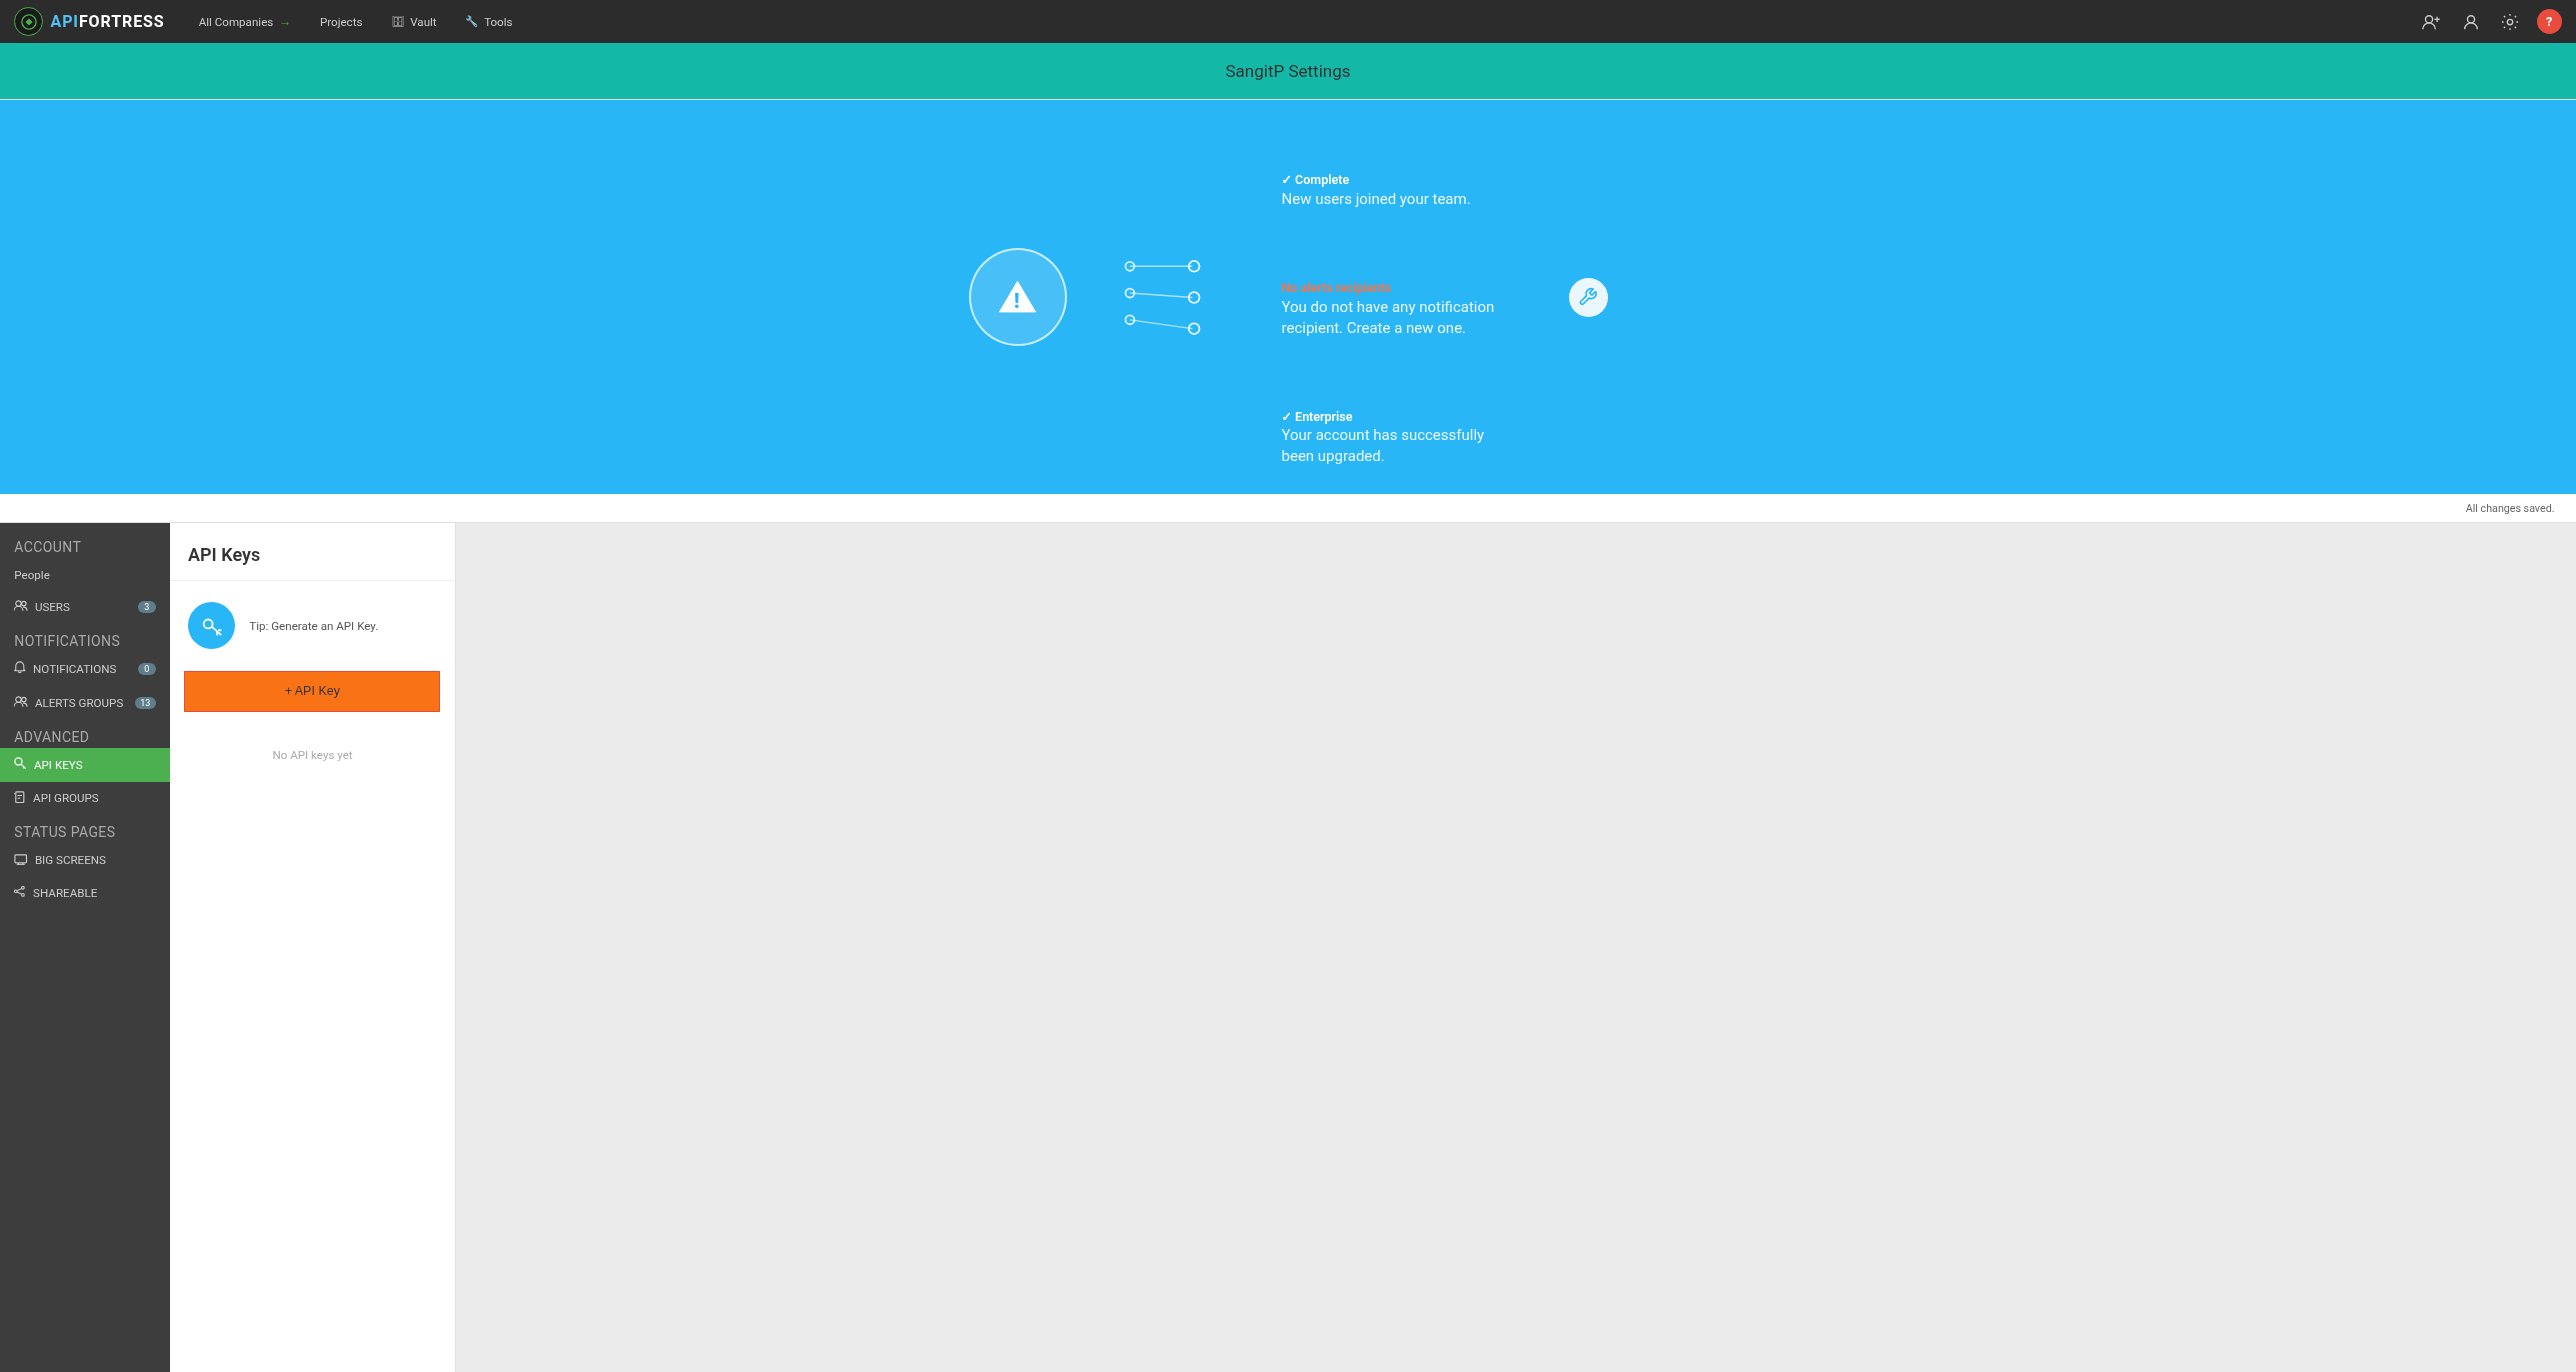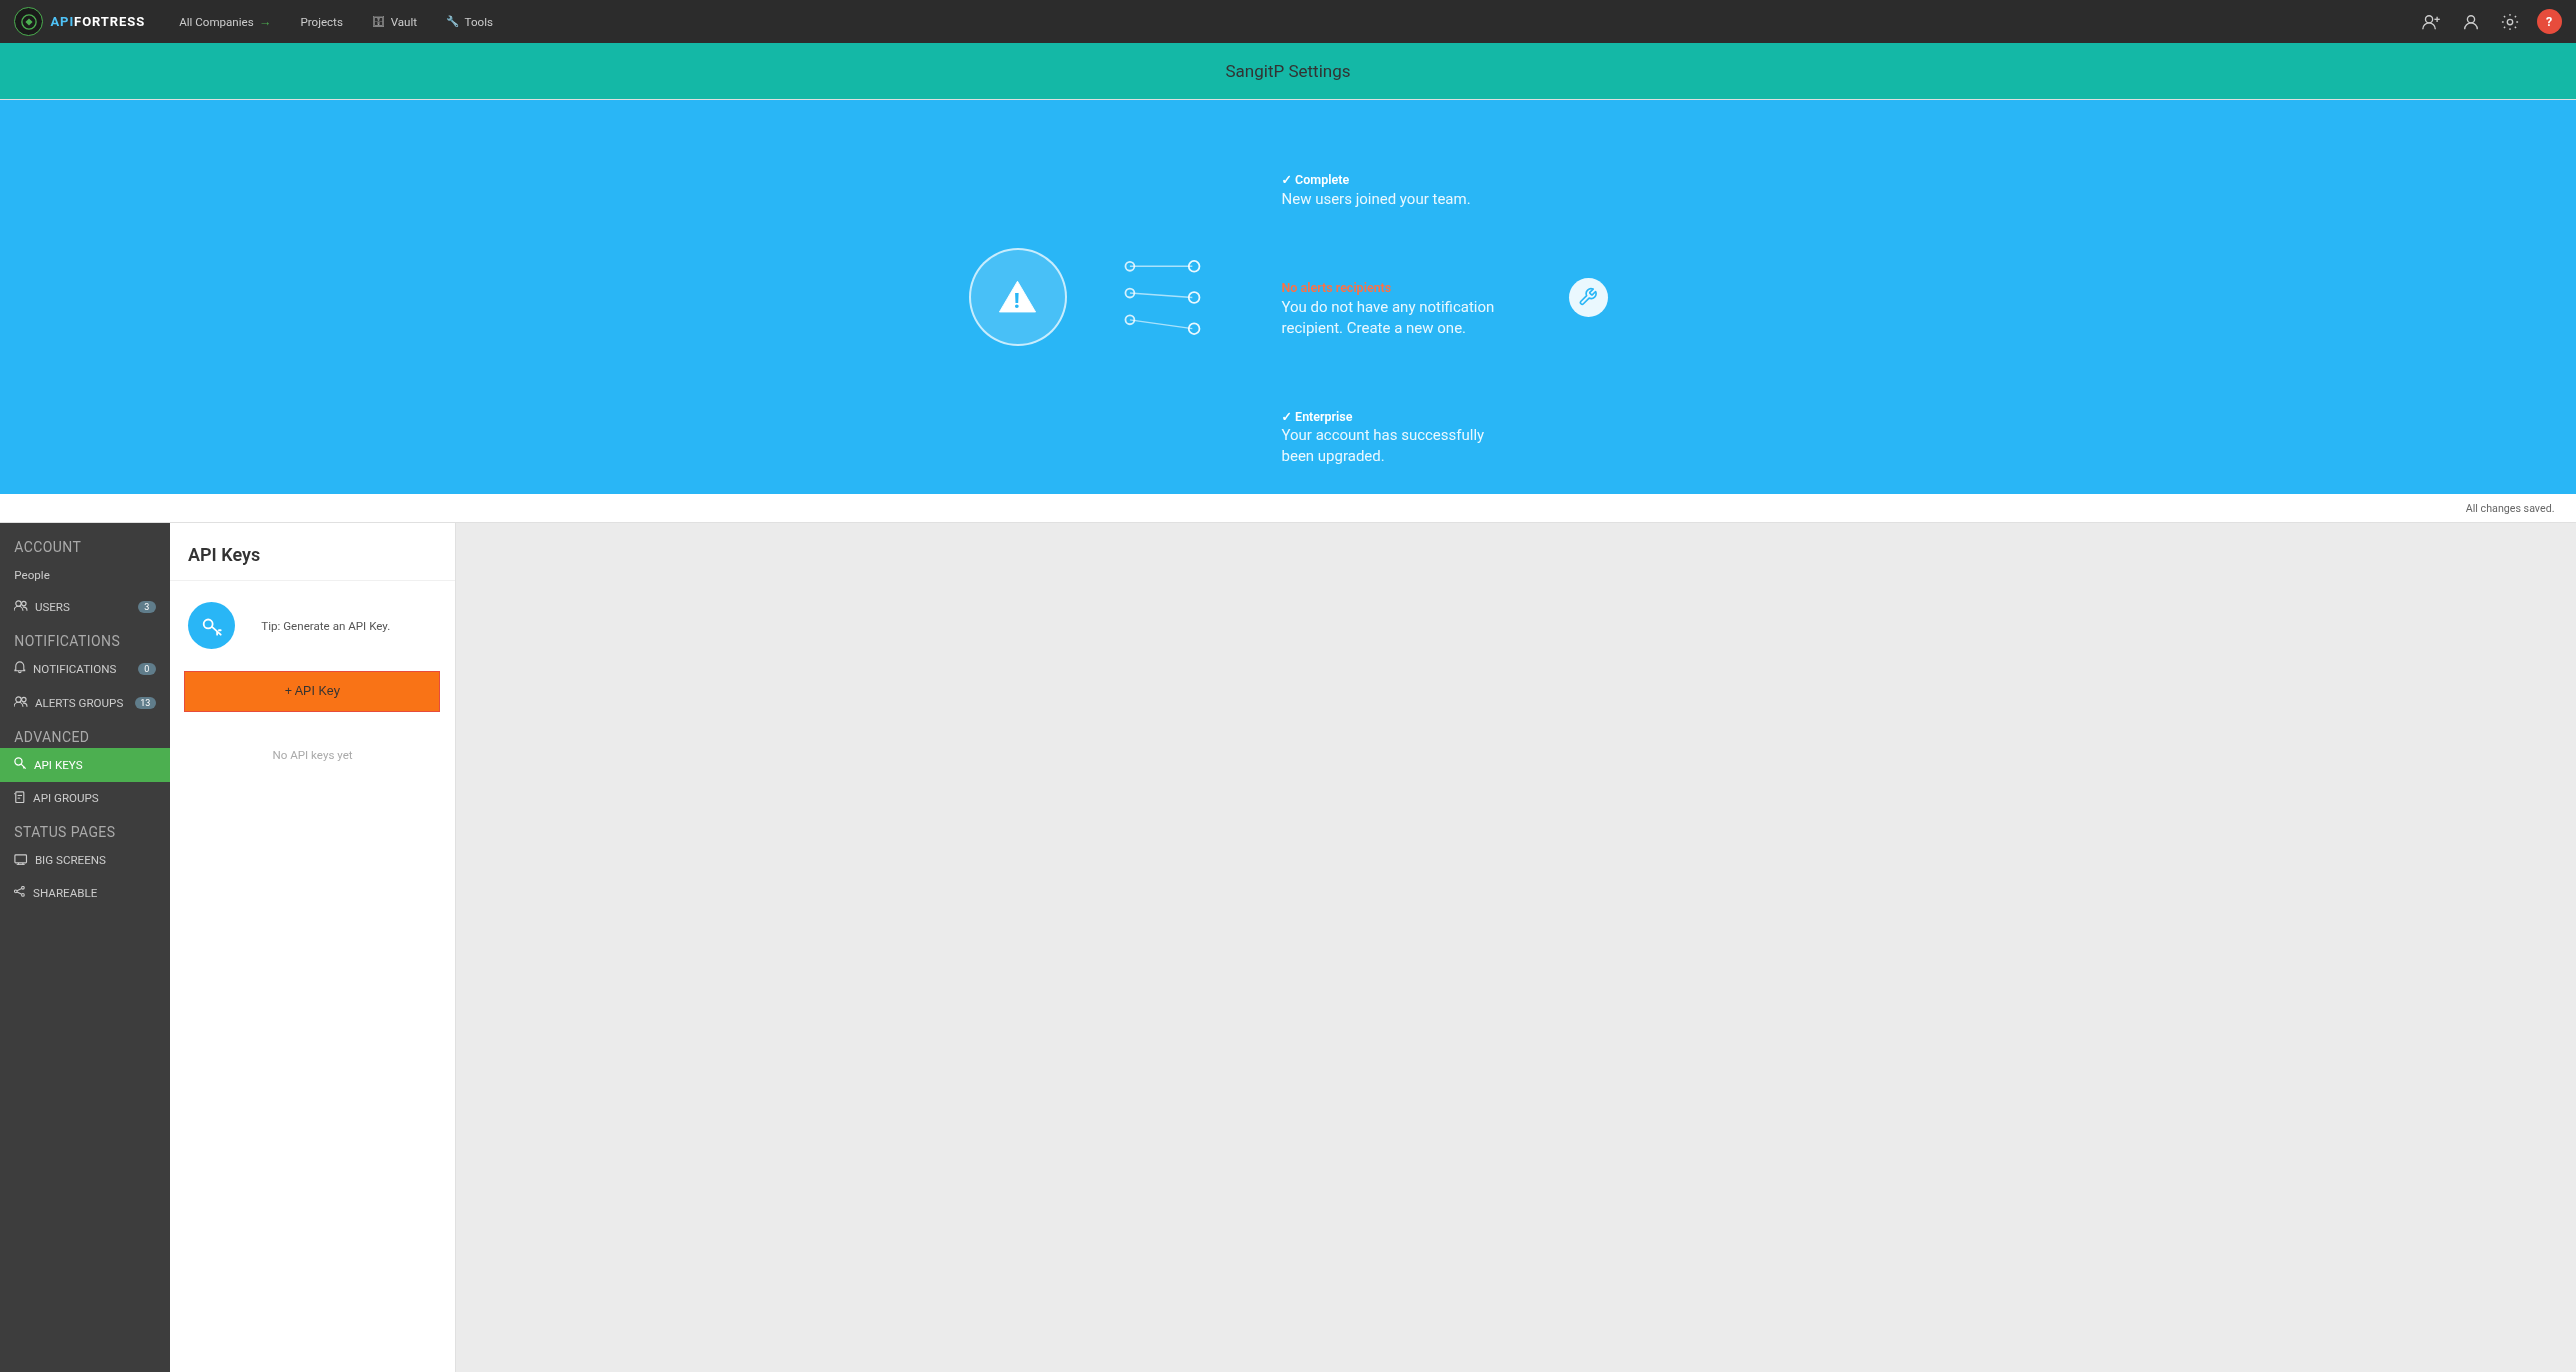--- a/index.html
+++ b/index.html
@@ -23,21 +23,21 @@
     .logo-circle {
       width: 29px; height: 29px;
       border-radius: 50%;
       background: #1a1a1a;
       border: 1.8px solid #4caf50;
       display: flex; align-items: center; justify-content: center;
       color: white; font-size: 10.7px; font-weight: bold;
     }
     .logo-text {
       color: white;
-      font-size: 13px;
+      font-size: 16px;
       font-weight: 700;
       letter-spacing: 0.9px;
     }
     .logo-text span { color: #4fc3f7; }
     .nav-item {
       color: #ccc;
       font-size: 11.6px;
       cursor: pointer;
       display: flex; align-items: center; gap: 5.4px;
       padding: 3.6px 5.4px;
@@ -198,21 +198,21 @@
       padding: 21.5px 18px;
       display: flex; align-items: center; gap: 14.3px;
     }
     .key-icon-circle {
       width: 47px; height: 47px;
       border-radius: 50%;
       background: #29b6f6;
       display: flex; align-items: center; justify-content: center;
       font-size: 19.7px; color: white; flex-shrink: 0;
     }
-    .tip-text { font-size: 11.6px; color: #555; margin-left: 12px; }
+    .tip-text { font-size: 11.6px; color: #555; }
 
     .add-api-key-btn {
       margin: 0 14.3px;
       border: 1.8px solid #e74c3c;
       background: #f97316;
       color: #333;
       padding: 12.5px;
       text-align: center;
       font-size: 12.5px;
       cursor: pointer;

